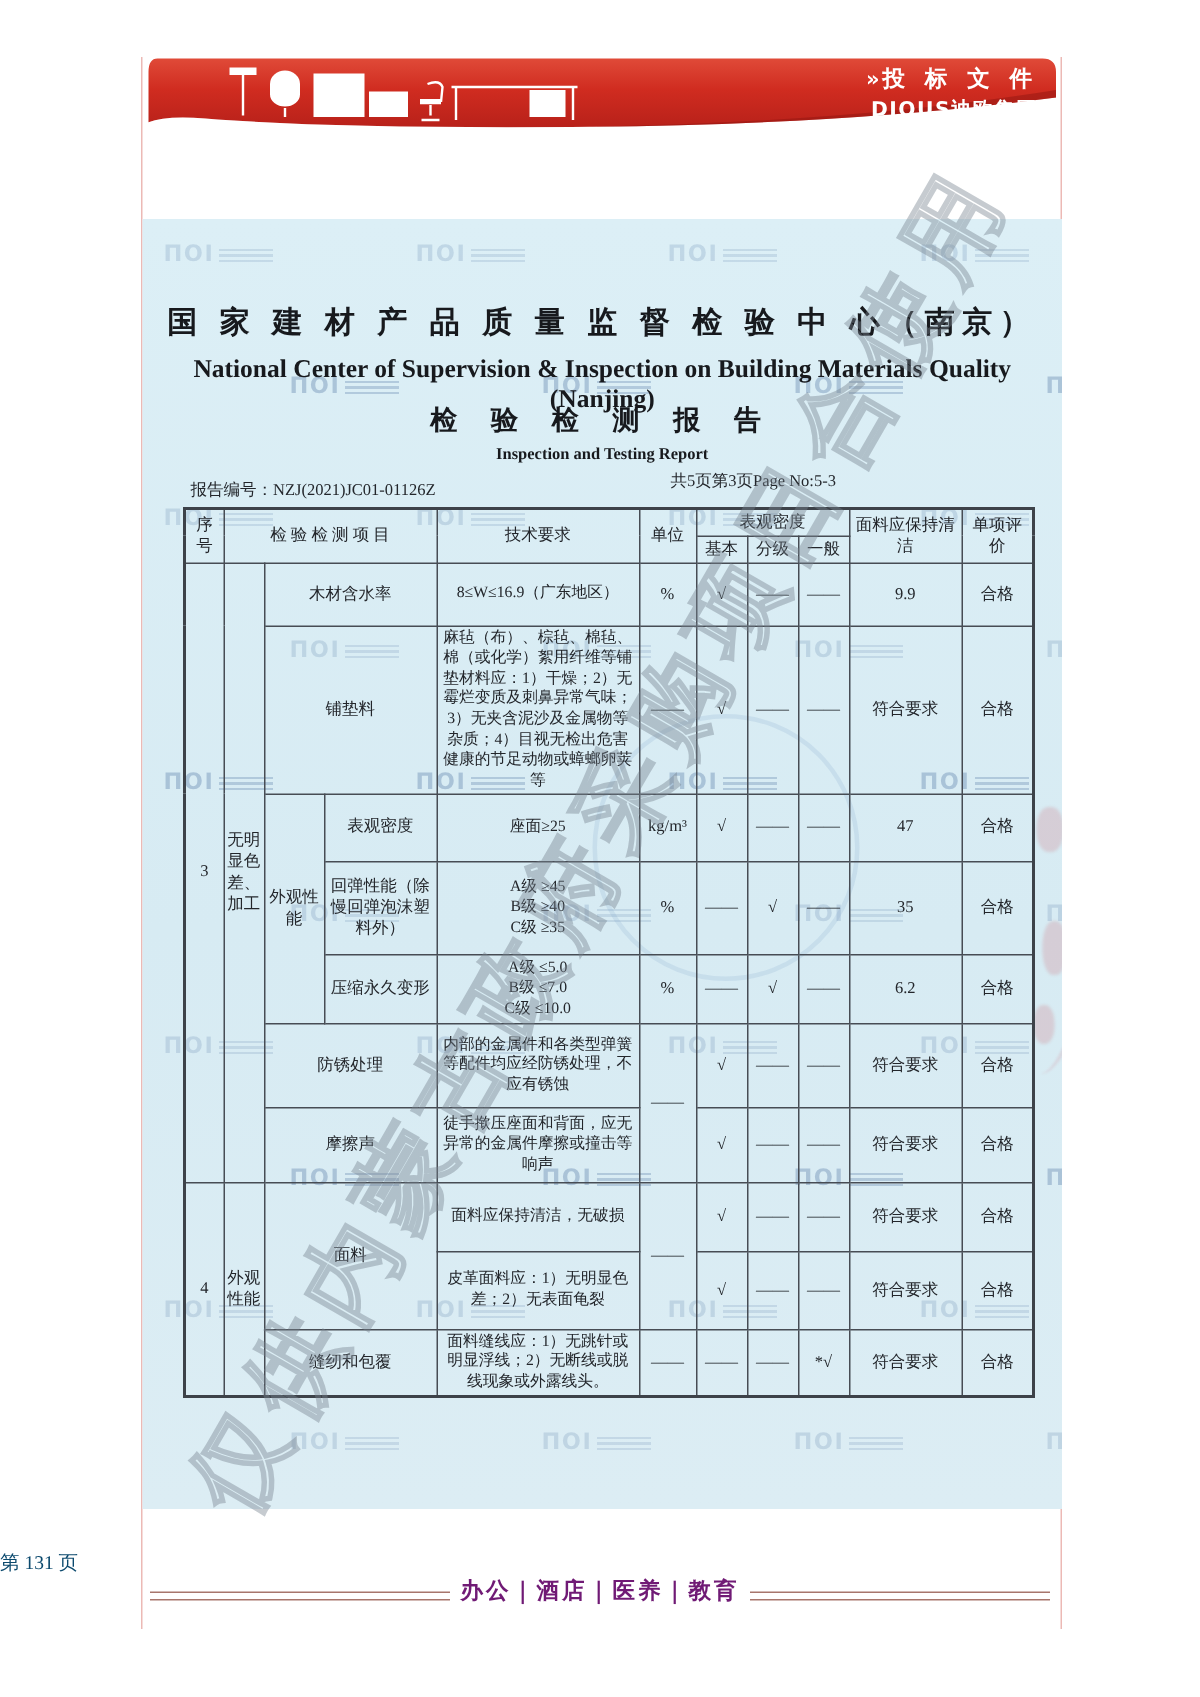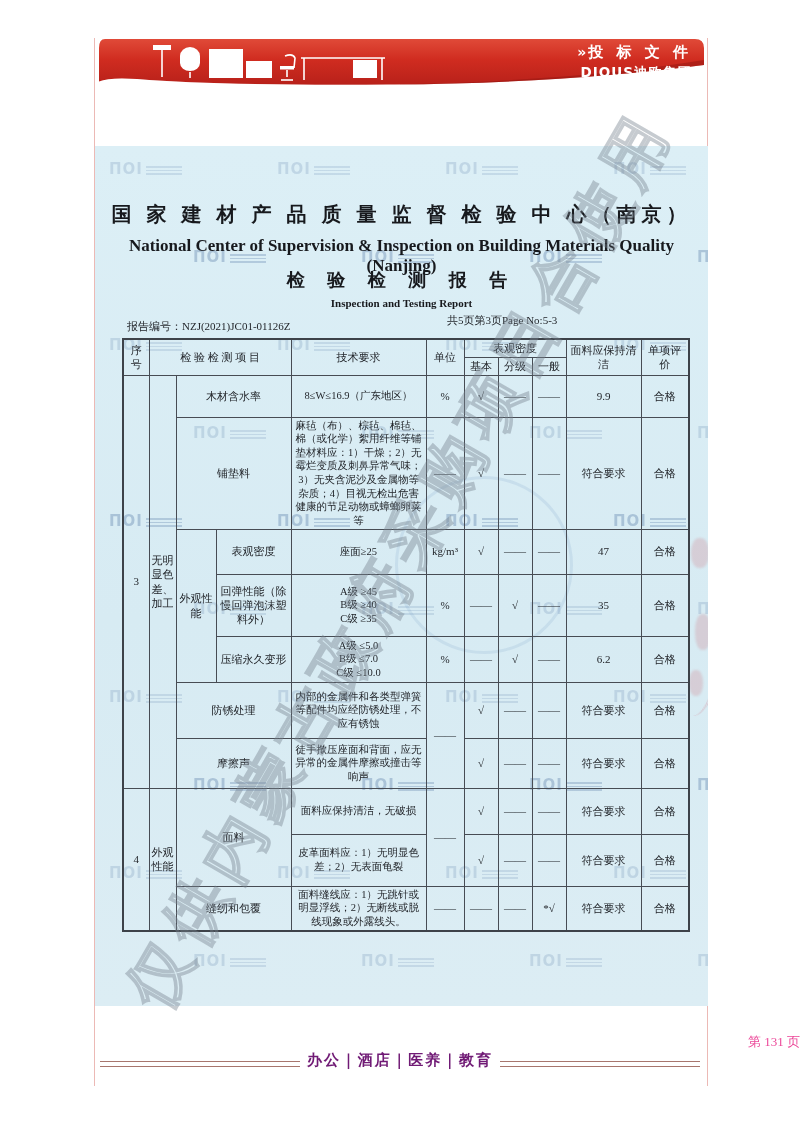--- a/index.html
+++ b/index.html
@@ -61,22 +61,22 @@
   tr.h5 {height:46px;} tr.h6 {height:56px;} tr.h7 {height:50px;} tr.h8 {height:46px;}
   tr.h9 {height:52px;} tr.h10 {height:44px;}
 
   
   .diag-wm { position:absolute; left:400px; top:560px; transform:translate(-50%,-50%) rotate(-60deg);
     white-space:nowrap; font-size:64px; font-weight:bold; letter-spacing:9px;
     color:transparent; -webkit-text-stroke:1.6px rgba(120,130,142,.42);
     font-family:"Liberation Serif", serif; pointer-events:none; }
 
   
-  .page-number { position:absolute; left:0; right:0; top:1033px; text-align:right;
-    font-size:13px; color:#ec4899;font-family:Liberation Serif, serif; }
+  .page-number { position:absolute; left:0; right:0; top:1033px; text-align:left;
+    font-size:13px; color:#0c4a6e;font-family:Liberation Serif, serif; }
   .categories { position:absolute; left:0; right:0; top:1051px; text-align:center;
     font-size:15px; font-weight:bold; letter-spacing:2px; color:#701a75;
     font-family:"DejaVu Sans", sans-serif; }
   .rule { position:absolute; top:1061px; height:4px;
     border-top:1.4px solid #a8766d; border-bottom:1.4px solid #a8766d; }
   .rule-left { left:100px; width:200px; } .rule-right { left:500px; width:200px; }
 </style>
 </head>
 <body>
 

